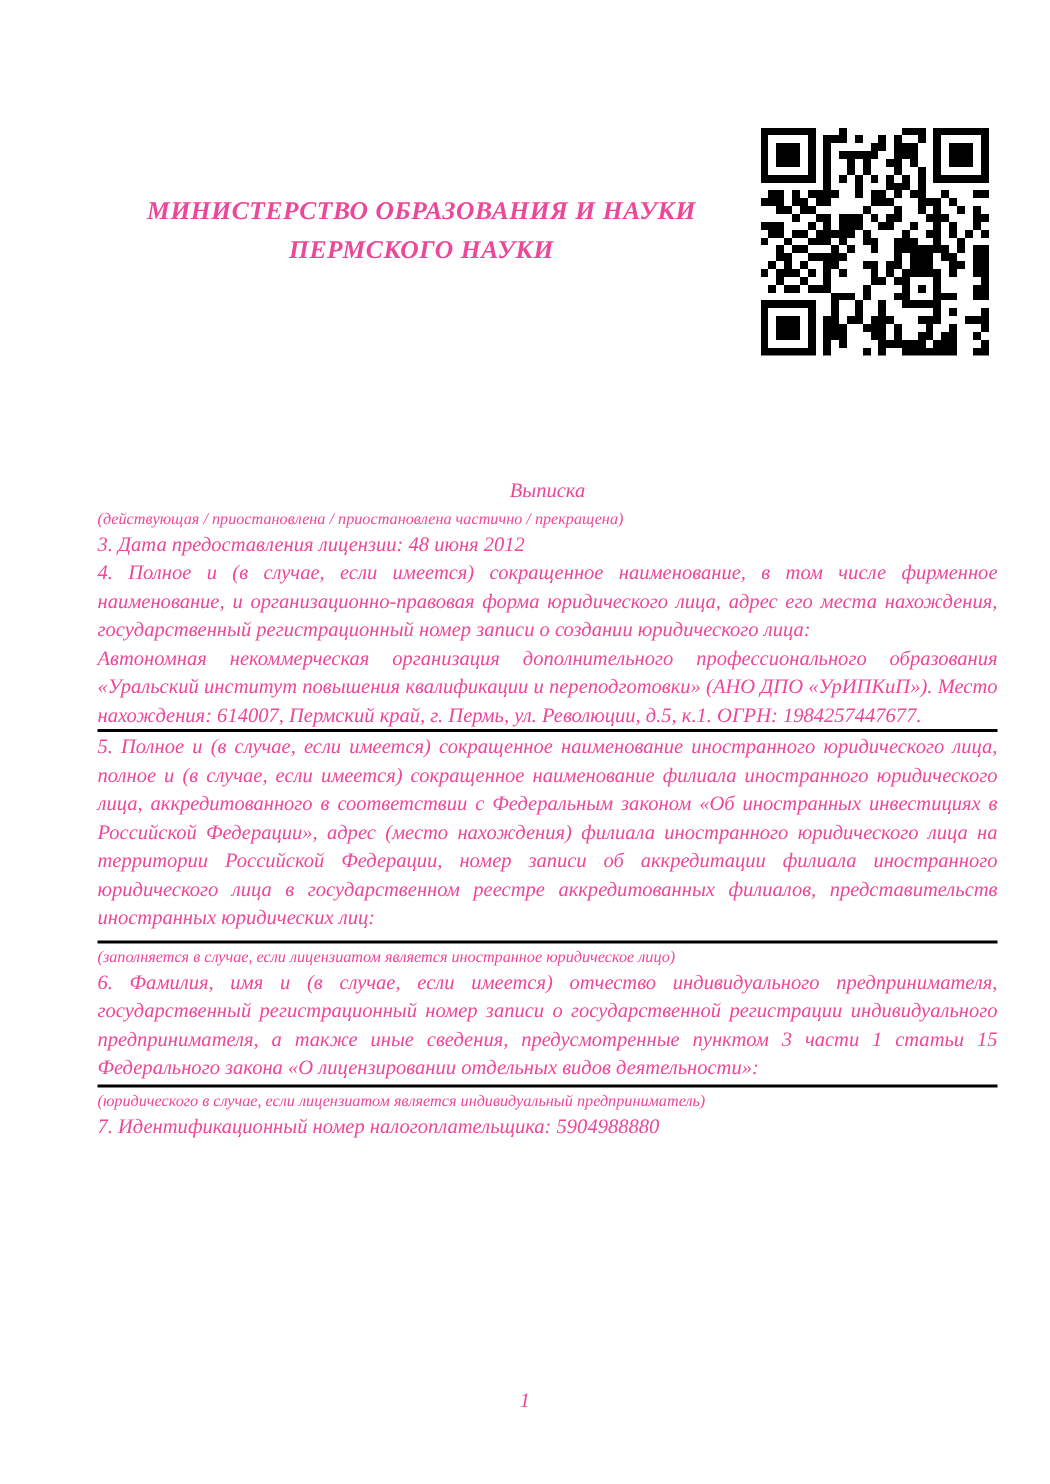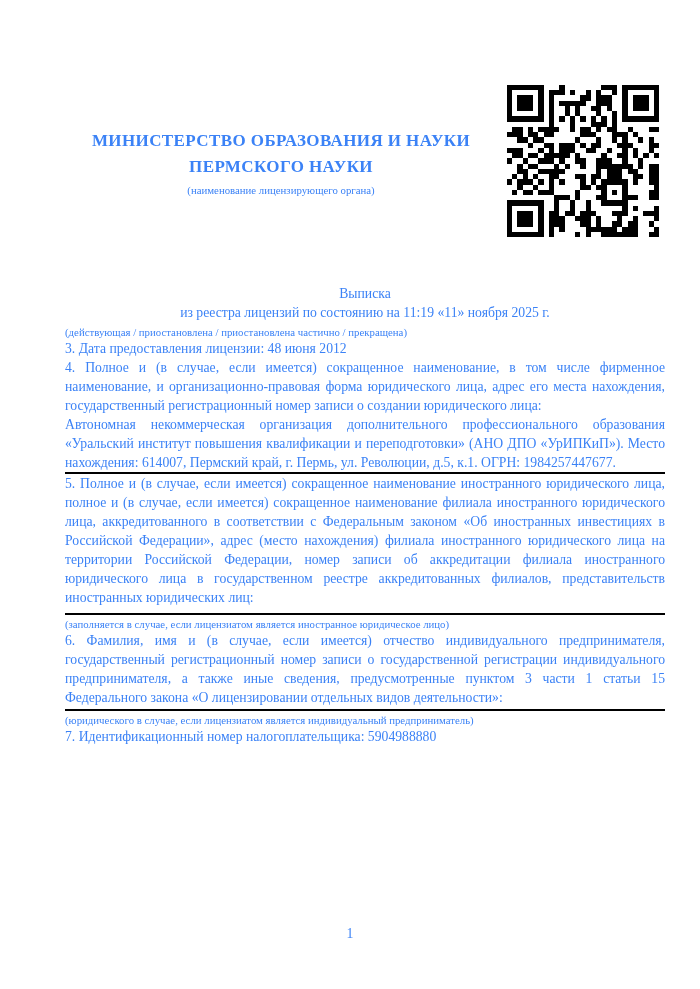--- a/index.html
+++ b/index.html
@@ -2,23 +2,24 @@
 <html lang="ru"><head>
 <meta charset="utf-8">
 <style>
   html, body { margin: 0; padding: 0; }
   body { background: #ffffff; }
   .page {
     position: relative;
     width: 700px;
     height: 989px;
     background: #ffffff;
-    color: #3b82f6;
+    color: #ec4899;
     font-family: "Liberation Serif", "DejaVu Serif", serif;
     overflow: hidden;
+    font-style: italic;
   }
 
   
   .qr {
     position: absolute;
     left: 505px;
     top: 85px;
     width: 156px;
     height: 152px;
   }
@@ -41,21 +42,21 @@
   .header-caption {
     font-size: 10.8px;
     line-height: 13px;
     margin-top: 4px;
   }
 
   
   .content {
     position: absolute;
     left: 65px;
-    top: 284px;
+    top: 317px;
     width: 600px;
     font-size: 13.7px;
     line-height: 19px;
   }
   .content p { margin: 0; }
   .doc-title { text-align: center; }
   .just { text-align: justify; }
 
   .item-1        { margin-top: 28px; }
   .note          { font-size: 10.8px; line-height: 14px; text-align: left; }
@@ -503,27 +504,25 @@
         <rect x="23" y="28" width="1" height="1"></rect>
         <rect x="24" y="28" width="1" height="1"></rect>
         <rect x="27" y="28" width="1" height="1"></rect>
         <rect x="28" y="28" width="1" height="1"></rect>
       </svg>
     </div>
 
   <div class="header-block">
     <div class="ministry">МИНИСТЕРСТВО ОБРАЗОВАНИЯ И НАУКИ</div>
     <div class="ministry">ПЕРМСКОГО НАУКИ</div>
-    <div class="header-caption">(наименование лицензирующего органа)</div>
   </div>
 
   <div class="content">
 
     <p class="doc-title">Выписка</p>
-    <p class="doc-title">из реестра лицензий по состоянию на 11:19 «11» ноября 2025 г.</p>
 
     <div class="note note-status">(действующая / приостановлена / приостановлена частично / прекращена)</div>
 
 
     <p class="item-3">3. Дата предоставления лицензии: 48 июня 2012</p>
 
     <p class="item-4 just">4. Полное и (в случае, если имеется) сокращенное наименование, в том числе фирменное наименование, и организационно-правовая форма юридического лица, адрес его места нахождения, государственный регистрационный номер записи о создании юридического лица:</p>
     <p class="just">Автономная некоммерческая организация дополнительного профессионального образования «Уральский институт повышения квалификации и переподготовки» (АНО ДПО «УрИПКиП»). Место нахождения: 614007, Пермский край, г. Пермь, ул. Революции, д.5, к.1. ОГРН: 1984257447677.</p>
     <div class="rule rule-4"></div>
 

